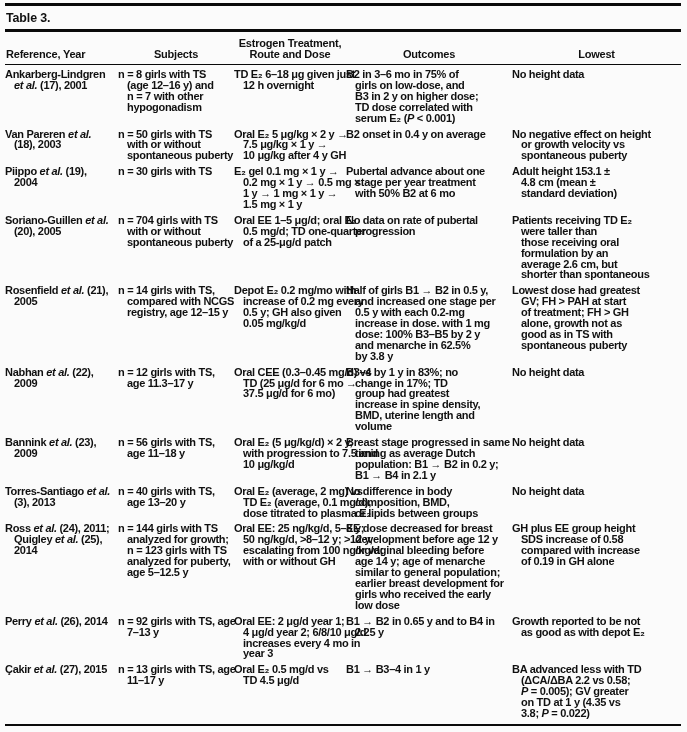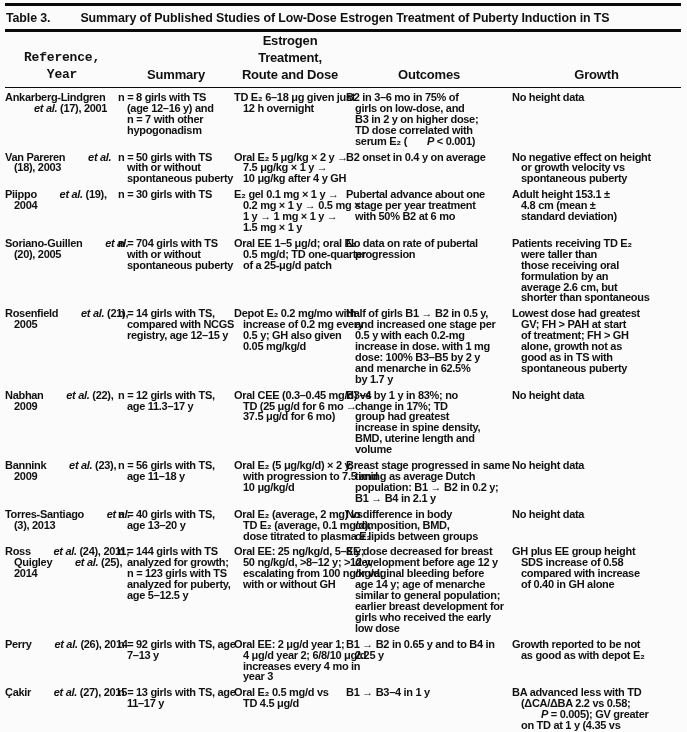--- a/index.html
+++ b/index.html
@@ -7,81 +7,80 @@
     width:687px; height:732px; background:#fbfbfb;
     font-family:"Liberation Sans","DejaVu Sans",sans-serif;
     color:#101010;
     -webkit-font-smoothing:antialiased;
   }
   .page { box-sizing:border-box; width:687px; height:732px; padding:3px 6px 0 5px; overflow:hidden; }
   .rule { background:#0a0a0a; }
   .rule.thick { height:3px; }
   .rule.bottom { height:2px; }
   .title-row {
-    display:flex; align-items:baseline; column-gap:30px;
+    display:flex; align-items:baseline; column-gap:2px;
     padding:5px 1px 4px 1px;
     font-weight:bold; font-size:12.4px; letter-spacing:-0.1px; white-space:nowrap;
   }
   table { border-collapse:collapse; table-layout:fixed; width:100%; }
   col.c1{width:113px} col.c2{width:116px} col.c3{width:112px} col.c4{width:166px} col.c5{width:169px}
   thead tr { border-bottom:1.5px solid #0a0a0a; }
   th {
-    font-size:13px; font-weight:bold; letter-spacing:-0.2px;
+    font-size:11px; font-weight:bold; letter-spacing:-0.2px;
     vertical-align:bottom; text-align:center;
-    padding:0 0 4px 0; line-height:17px;
+    padding:6px 0 4px 0; line-height:11px;
   }
-  th.left { text-align:center; padding-left:1px;font-family:Liberation Mono, monospace; }
+  th.left { text-align:left; padding-left:1px; }
   .th-inner { white-space:pre-line; }
   td { vertical-align:top; padding:0 4px 5px 0; }
   tbody tr:first-child td { padding-top:4px; }
   .cell {
     font-size:11px; line-height:10.9px; letter-spacing:-0.3px;
     white-space:pre;                
     padding-left:9px; text-indent:-9px;font-weight:bold;   
   }
-  .cell i, .title-row i { letter-spacing:-0.3px;margin-left:20px; }
+  .cell i, .title-row i { letter-spacing:-0.3px; }
 </style>
 </head>
 <body>
 
 <div class="page">
   <div class="rule thick"></div>
 
   <div class="title-row">
     <span>Table 3.</span>
-    <span>Summary of Published Studies of Low-Dose Estrogen Treatment of Puberty Induction in TS</span>
   </div>
 
   <div class="rule thick"></div>
 
   <table>
     <colgroup>
       <col class="c1">
         <col class="c2">
         <col class="c3">
         <col class="c4">
         <col class="c5">
     </colgroup>
     <thead>
       <tr>
         <th class="left">
             <div class="th-inner">Reference, Year</div>
           </th>
         <th>
-            <div class="th-inner">Summary</div>
+            <div class="th-inner">Subjects</div>
           </th>
         <th>
             <div class="th-inner">Estrogen Treatment,
 Route and Dose</div>
           </th>
         <th>
             <div class="th-inner">Outcomes</div>
           </th>
         <th>
-            <div class="th-inner">Growth</div>
+            <div class="th-inner">Lowest</div>
           </th>
       </tr>
     </thead>
     <tbody>
       <tr>
         <td>
             <div class="cell">Ankarberg-Lindgren
 <i>et al.</i> (17), 2001</div>
           </td>
         <td>
@@ -198,21 +197,21 @@
 0.5 y; GH also given
 0.05 mg/kg/d</div>
           </td>
         <td>
             <div class="cell">Half of girls B1 → B2 in 0.5 y,
 and increased one stage per
 0.5 y with each 0.2-mg
 increase in dose. with 1 mg
 dose: 100% B3–B5 by 2 y
 and menarche in 62.5%
-by 1.7 y</div>
+by 3.8 y</div>
           </td>
         <td>
             <div class="cell">Lowest dose had greatest
 GV; FH &gt; PAH at start
 of treatment; FH &gt; GH
 alone, growth not as
 good as in TS with
 spontaneous puberty</div>
           </td>
       </tr>
@@ -315,21 +314,21 @@
 age 14 y; age of menarche
 similar to general population;
 earlier breast development for
 girls who received the early
 low dose</div>
           </td>
         <td>
             <div class="cell">GH plus EE group height
 SDS increase of 0.58
 compared with increase
-of 0.40 in GH alone</div>
+of 0.19 in GH alone</div>
           </td>
       </tr>
       <tr>
         <td>
             <div class="cell">Perry <i>et al.</i> (26), 2014</div>
           </td>
         <td>
             <div class="cell">n = 92 girls with TS, age
 7–13 y</div>
           </td>

